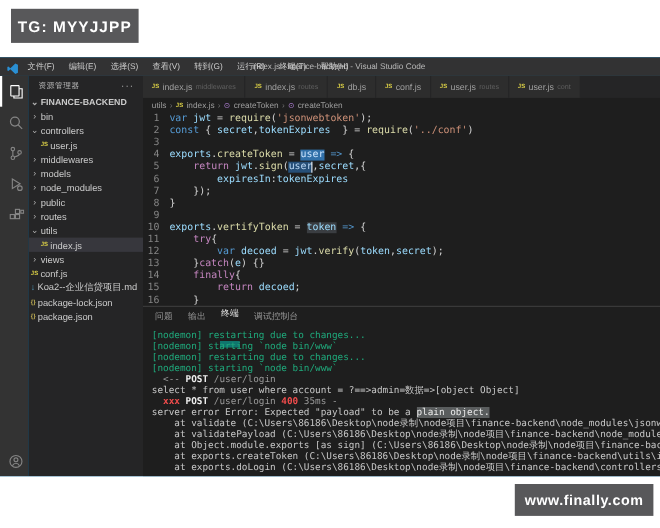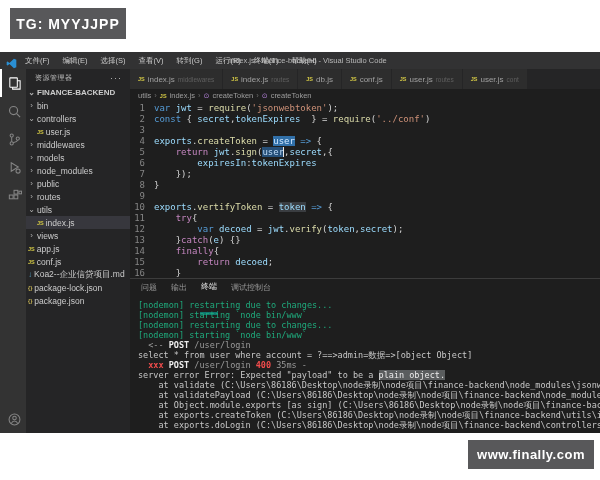--- a/index.html
+++ b/index.html
@@ -64,21 +64,21 @@
   .tk-ret { color:#c586c0; }
   .tk-sel { color:#cfe6ff; background:#3170a9; }
   .tk-sel2 { color:#bcd9f5; background:#264f78; }
   .tk-hl { color:#9cdcfe; background:#3a3d41; }
   .tk-cur { border-left:1px solid #e8e8e8; margin-left:-1px; }
 
   
   .panel { height:155px; flex:none; background:#1e1e1e; border-top:1px solid #3c3c3c; display:flex; flex-direction:column; }
   .panel-tabs { height:17px; display:flex; gap:12px; padding-left:10px; align-items:center; flex:none; }
   .ptab { font-size:8px; color:#969696; padding:20px 1px; }
-  .ptab.active { color:#e7e7e7; border-bottom:3px solid #0f766e;text-align:center; }
+  .ptab.active { color:#e7e7e7; border-bottom:6px solid #0f766e;text-align:center; }
   .term { flex:1; font-family:"DejaVu Sans Mono", monospace; font-size:8.5px; line-height:10px; padding:4px 0 0 8px; overflow:hidden; }
   .term-line { white-space:pre; height:10px; overflow:hidden; }
   .tt-g { color:#1faa7c; }
   .tt-w { color:#c8c8c8; }
   .tt-b { color:#eeeeee; font-weight:bold; }
   .tt-rb { color:#f14c4c; font-weight:bold; }
   .tt-dim { color:#9a9a9a; }
   .tt-hl { color:#ececec; background:#5a5d5e; }
 </style>
 </head>
@@ -202,24 +202,20 @@
             <div class="tree-row selected" style="padding-left: 11px;">
               <span class="fi fi-js">JS</span>
               <span class="tree-label">index.js</span>
             </div>
             <div class="tree-row" style="padding-left: 2px;">
               <span class="chev">›</span>
               <span class="tree-label">views</span>
             </div>
             <div class="tree-row" style="padding-left: 2px;">
               <span class="fi fi-js">JS</span>
-              <span class="tree-label">app.js</span>
-            </div>
-            <div class="tree-row" style="padding-left: 2px;">
-              <span class="fi fi-js">JS</span>
               <span class="tree-label">conf.js</span>
             </div>
             <div class="tree-row" style="padding-left: 2px;">
               <span class="fi fi-md">↓</span>
               <span class="tree-label">Koa2--企业信贷项目.md</span>
             </div>
             <div class="tree-row" style="padding-left: 2px;">
               <span class="fi fi-json">{}</span>
               <span class="tree-label">package-lock.json</span>
             </div>

